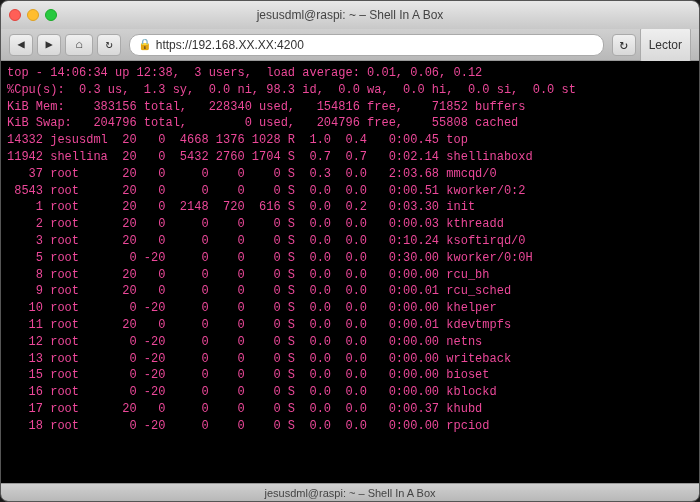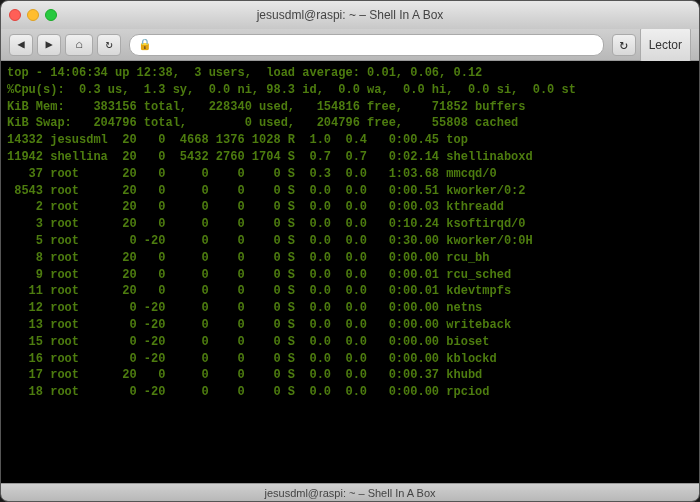--- a/index.html
+++ b/index.html
@@ -131,22 +131,21 @@
       color: #d0d0d0;
       padding: 4px 6px;
       font-family: 'Courier New', Courier, monospace;
       font-size: 12px;
       line-height: 1.4;
       overflow: hidden;
     }
 
     .terminal-line {
       white-space: pre;
-      color: #4d7c0f;
-      font-weight: bold;
+      color: #ec4899;
     }
 
     .label-area {
       background: linear-gradient(to bottom, #d0d0d0, #b8b8b8);
       height: 18px;
       display: flex;
       align-items: center;
       justify-content: center;
       flex-shrink: 0;
       border-top: 1px solid #999;
@@ -181,46 +180,49 @@
     </div>
     <div class="toolbar-btn" style="width:28px;">
       <span>⌂</span>
     </div>
     <div class="toolbar-btn">
       <span>↻</span>
     </div>
 
     <div class="address-bar">
       <span class="address-lock">🔒</span>
+      <span class="address-text">https://192.168.XX.XX:4200</span>
     </div>
 
     <div class="toolbar-btn" style="font-size:14px;">
       <span>↻</span>
     </div>
     <div class="toolbar-right-btn">
       <span>Lector</span>
     </div>
   </div>
 
   <div class="terminal">
 
   <div class="terminal-line">top - 14:06:34 up 12:38,  3 users,  load average: 0.01, 0.06, 0.12</div>
       <div class="terminal-line">%Cpu(s):  0.3 us,  1.3 sy,  0.0 ni, 98.3 id,  0.0 wa,  0.0 hi,  0.0 si,  0.0 st</div>
       <div class="terminal-line">KiB Mem:    383156 total,   228340 used,   154816 free,    71852 buffers</div>
       <div class="terminal-line">KiB Swap:   204796 total,        0 used,   204796 free,    55808 cached</div>
       <div class="terminal-line"></div>
       <div class="terminal-line">14332 jesusdml  20   0  4668 1376 1028 R  1.0  0.4   0:00.45 top</div>
       <div class="terminal-line">11942 shellina  20   0  5432 2760 1704 S  0.7  0.7   0:02.14 shellinaboxd</div>
-      <div class="terminal-line">   37 root      20   0     0    0    0 S  0.3  0.0   1:03.68 mmcqd/0</div>
+      <div class="terminal-line">   37 root      20   0     0    0    0 S  0.3  0.0   2:03.68 mmcqd/0</div>
       <div class="terminal-line"> 8543 root      20   0     0    0    0 S  0.0  0.0   0:00.51 kworker/0:2</div>
+      <div class="terminal-line">    1 root      20   0  2148  720  616 S  0.0  0.2   0:03.30 init</div>
       <div class="terminal-line">    2 root      20   0     0    0    0 S  0.0  0.0   0:00.03 kthreadd</div>
       <div class="terminal-line">    3 root      20   0     0    0    0 S  0.0  0.0   0:10.24 ksoftirqd/0</div>
       <div class="terminal-line">    5 root       0 -20     0    0    0 S  0.0  0.0   0:30.00 kworker/0:0H</div>
       <div class="terminal-line">    8 root      20   0     0    0    0 S  0.0  0.0   0:00.00 rcu_bh</div>
       <div class="terminal-line">    9 root      20   0     0    0    0 S  0.0  0.0   0:00.01 rcu_sched</div>
+      <div class="terminal-line">   10 root       0 -20     0    0    0 S  0.0  0.0   0:00.00 khelper</div>
       <div class="terminal-line">   11 root      20   0     0    0    0 S  0.0  0.0   0:00.01 kdevtmpfs</div>
       <div class="terminal-line">   12 root       0 -20     0    0    0 S  0.0  0.0   0:00.00 netns</div>
       <div class="terminal-line">   13 root       0 -20     0    0    0 S  0.0  0.0   0:00.00 writeback</div>
       <div class="terminal-line">   15 root       0 -20     0    0    0 S  0.0  0.0   0:00.00 bioset</div>
       <div class="terminal-line">   16 root       0 -20     0    0    0 S  0.0  0.0   0:00.00 kblockd</div>
       <div class="terminal-line">   17 root      20   0     0    0    0 S  0.0  0.0   0:00.37 khubd</div>
       <div class="terminal-line">   18 root       0 -20     0    0    0 S  0.0  0.0   0:00.00 rpciod</div>
     </div>
 
   <div class="label-area">

